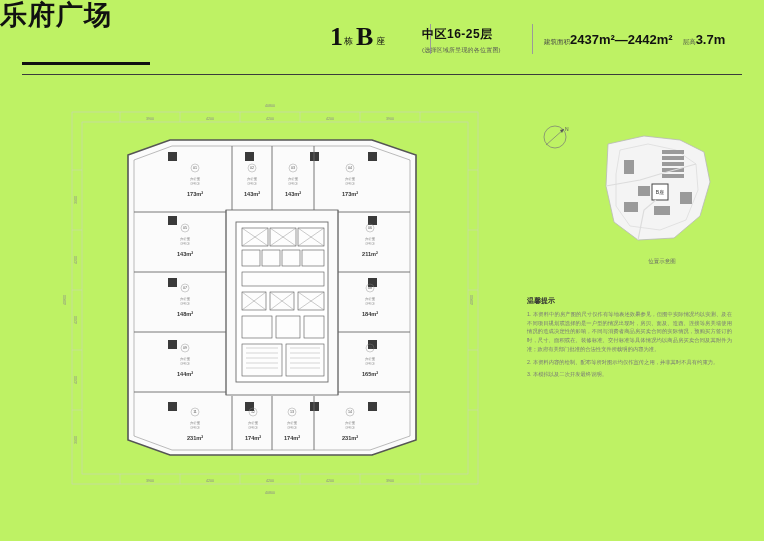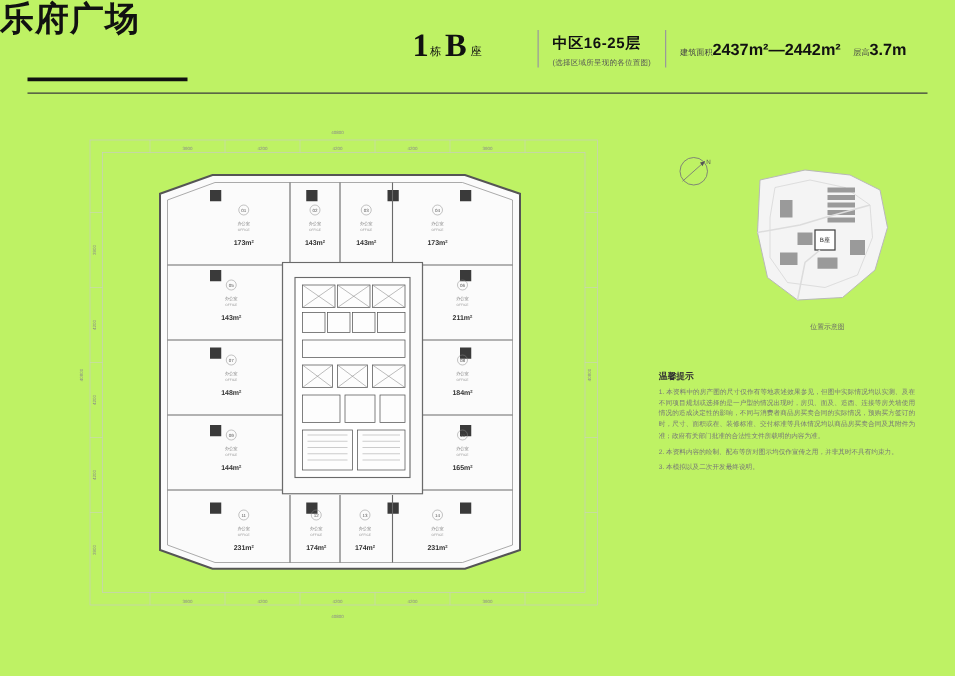--- a/index.html
+++ b/index.html
@@ -86,21 +86,21 @@
     position: absolute;
     top: 24px;
     width: 1px;
     height: 30px;
     background: #9a9a9a;
   }
   #div1 { left: 430px; }
   #div2 { left: 532px; }
   .zone-block {
     position: absolute;
-    left: 442px;
+    left: 422px;
     top: 26px;
     color: #111;
   }
   .zone-title {
     font-size: 12px;
     font-weight: bold;
     letter-spacing: 0.5px;
   }
   .zone-sub {
     font-size: 6px;

